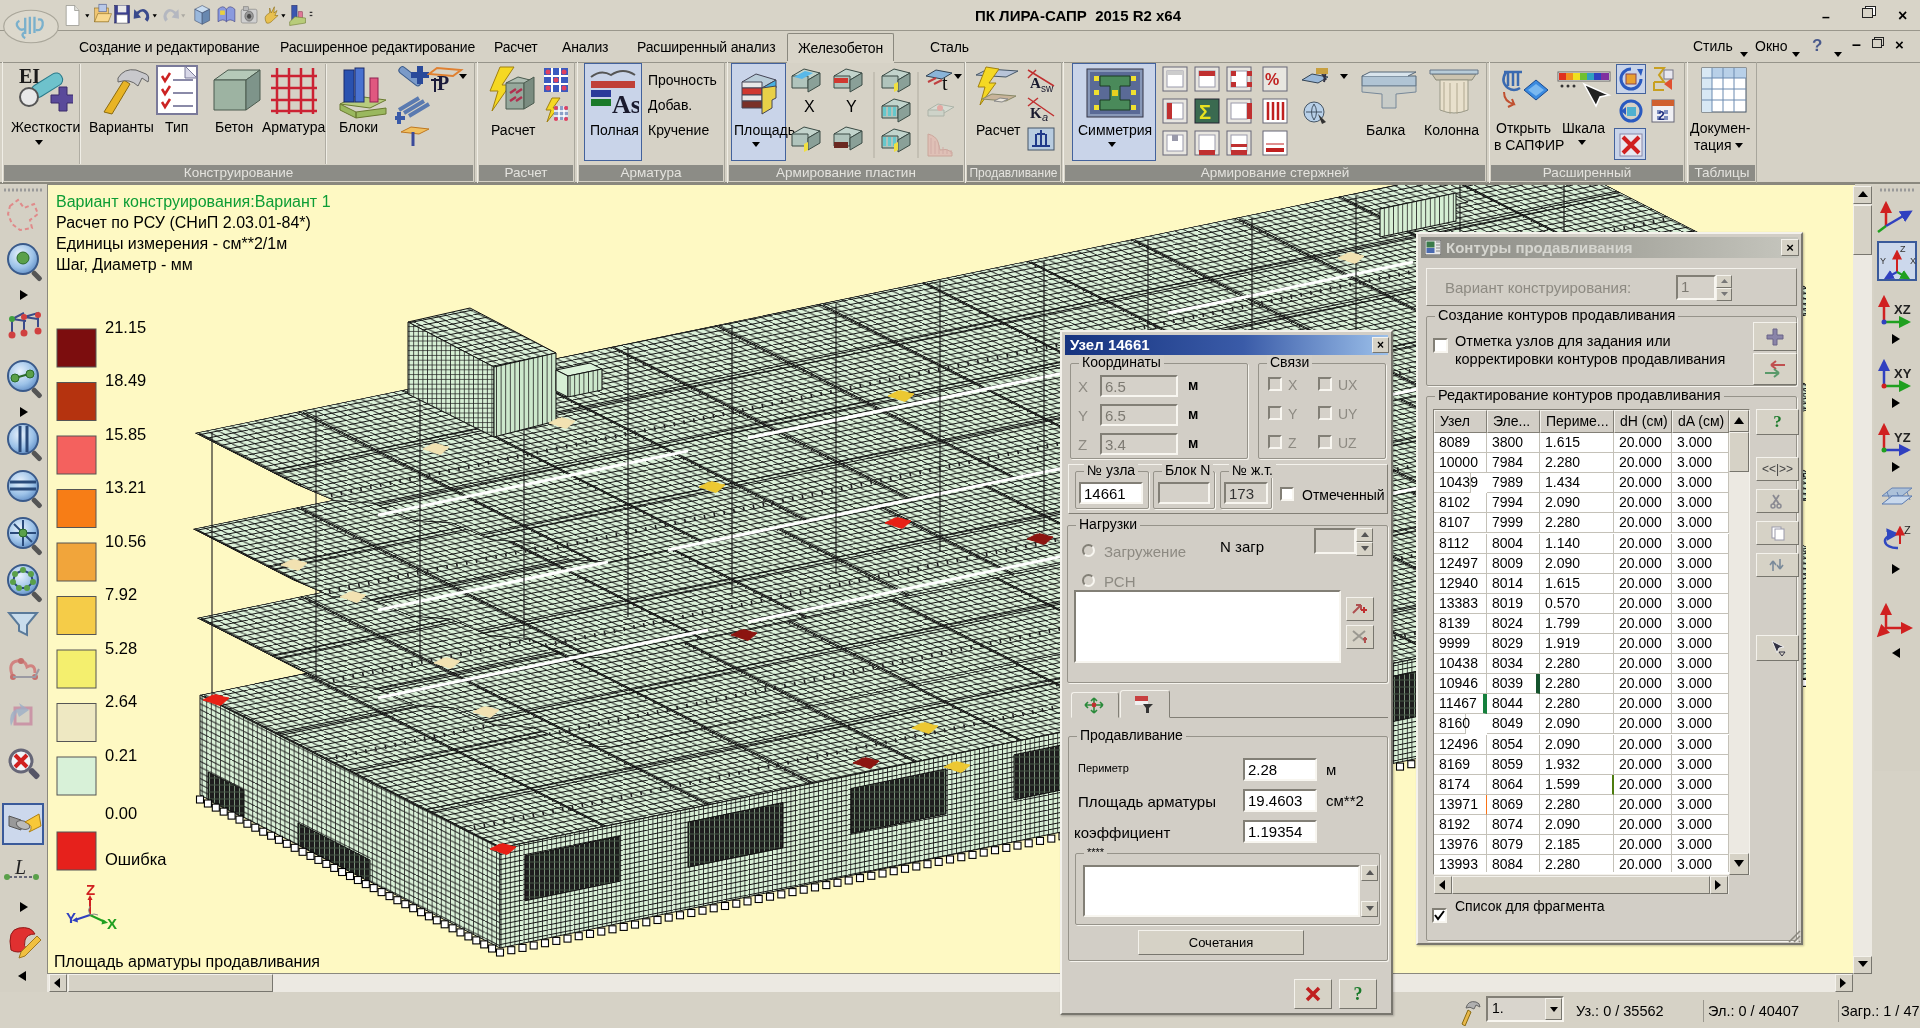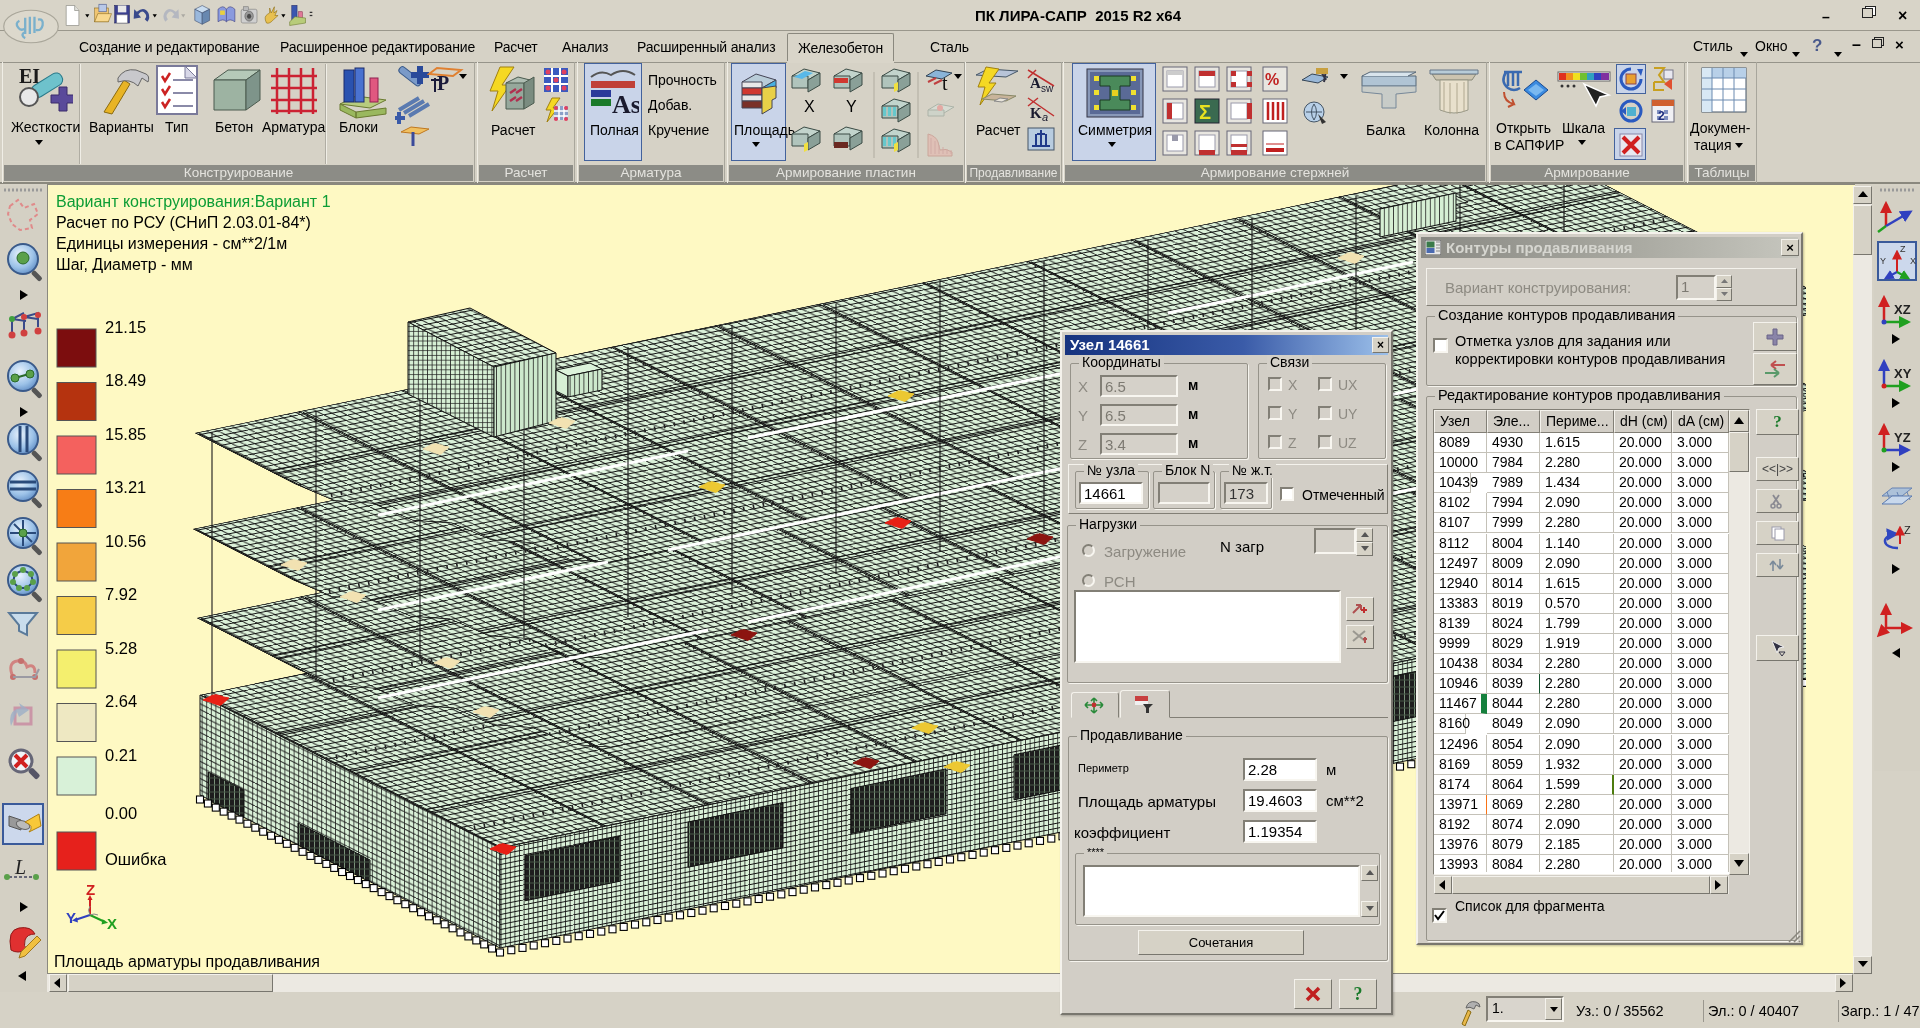--- a/index.html
+++ b/index.html
@@ -406,21 +406,21 @@
  <svg class="abs" style="left:364px;top:6px" width="52" height="50" viewBox="0 0 52 50">
   <path d="M4 6 h44 l-4 6 h-36 z" fill="#ccc4b0" stroke="#887"></path>
   <path d="M2 2 h48 v4 h-48 z" fill="#b8ccd8" stroke="#678"></path>
   <path d="M12 12 h28 v30 q-14 6 -28 0 z" fill="#e8e0cc" stroke="#998"></path>
   <path d="M16 14 v30 M22 15 v31 M29 15 v31 M36 14 v30" stroke="#b0a890" fill="none"></path>
  </svg>
  <div class="lbl" style="left:360px;top:60px">Колонна</div>
 </div>
 
 <div class="rgroup" style="left:1489px;width:196px">
- <div class="grplabel">Армирование</div>
+ <div class="grplabel">Расширенный</div>
  <svg class="abs" style="left:8px;top:4px" width="54" height="50" viewBox="0 0 54 50">
   <path d="M8 6 q-6 10 2 16 q6 4 12 0 M10 6 v14 M15 6 v14 M20 6 v14 M6 6 h18" stroke="#3a6ab0" stroke-width="2.5" fill="none"></path>
   <path d="M6 26 q0 10 10 12 l-2 -5 M16 38 l-6 3" stroke="#c05030" stroke-width="2" fill="none"></path>
   <path d="M38 14 l12 10 -12 10 -12 -10 z" fill="#3a8ae0" stroke="#1a4a90"></path>
   <path d="M38 18 l8 6 -8 6 -8 -6 z" fill="#7ab8f0"></path>
  </svg>
  <div class="lbl" style="left:6px;top:58px">Открыть</div>
  <div class="lbl" style="left:4px;top:75px">в САПФИР</div>
  <svg class="abs" style="left:66px;top:8px" width="56" height="44" viewBox="0 0 56 44">
   <rect x="2" y="2" width="52" height="9" fill="#fff" stroke="#666"></rect>
@@ -1276,21 +1276,21 @@
         <span style="background:#d2cec6;font-size:14.5px">Редактирование контуров продавливания</span>
       </div>
  <div class="abs sunk" style="left:15px;top:175px;width:317px;height:466px;background:#fff"></div>
  <div class="abs" style="left:16px;top:176px;width:295px;height:462px;overflow:hidden;background:#fff;font-size:14px">
         <div class="abs" style="left:0px;top:0;width:53px;height:23px;background:#d2cec6;border:1px solid;border-color:#f4f2ec #827f76 #827f76 #f4f2ec;padding:2px 0 0 5px;overflow:hidden;white-space:nowrap">Узел</div>
         <div class="abs" style="left:53px;top:0;width:53px;height:23px;background:#d2cec6;border:1px solid;border-color:#f4f2ec #827f76 #827f76 #f4f2ec;padding:2px 0 0 5px;overflow:hidden;white-space:nowrap">Эле...</div>
         <div class="abs" style="left:106px;top:0;width:74px;height:23px;background:#d2cec6;border:1px solid;border-color:#f4f2ec #827f76 #827f76 #f4f2ec;padding:2px 0 0 5px;overflow:hidden;white-space:nowrap">Периме...</div>
         <div class="abs" style="left:180px;top:0;width:58px;height:23px;background:#d2cec6;border:1px solid;border-color:#f4f2ec #827f76 #827f76 #f4f2ec;padding:2px 0 0 5px;overflow:hidden;white-space:nowrap">dH (см)</div>
         <div class="abs" style="left:238px;top:0;width:57px;height:23px;background:#d2cec6;border:1px solid;border-color:#f4f2ec #827f76 #827f76 #f4f2ec;padding:2px 0 0 5px;overflow:hidden;white-space:nowrap">dA (см)</div>
         <div class="abs" style="left:0px;top:23.0px;width:53px;height:20.1px;border-right:1px solid #c4c1b8;border-bottom:1px solid #c4c1b8;padding:1px 0 0 5px">8089</div>
-        <div class="abs" style="left:53px;top:23.0px;width:53px;height:20.1px;border-right:1px solid #c4c1b8;border-bottom:1px solid #c4c1b8;padding:1px 0 0 5px">4930</div>
+        <div class="abs" style="left:53px;top:23.0px;width:53px;height:20.1px;border-right:1px solid #c4c1b8;border-bottom:1px solid #c4c1b8;padding:1px 0 0 5px">3800</div>
         <div class="abs" style="left:106px;top:23.0px;width:74px;height:20.1px;border-right:1px solid #c4c1b8;border-bottom:1px solid #c4c1b8;padding:1px 0 0 5px">1.615</div>
         <div class="abs" style="left:180px;top:23.0px;width:58px;height:20.1px;border-right:1px solid #c4c1b8;border-bottom:1px solid #c4c1b8;padding:1px 0 0 5px">20.000</div>
         <div class="abs" style="left:238px;top:23.0px;width:57px;height:20.1px;border-right:1px solid #c4c1b8;border-bottom:1px solid #c4c1b8;padding:1px 0 0 5px">3.000</div>
         <div class="abs" style="left:0px;top:43.1px;width:53px;height:20.1px;border-right:1px solid #c4c1b8;border-bottom:1px solid #c4c1b8;padding:1px 0 0 5px">10000</div>
         <div class="abs" style="left:53px;top:43.1px;width:53px;height:20.1px;border-right:1px solid #c4c1b8;border-bottom:1px solid #c4c1b8;padding:1px 0 0 5px">7984</div>
         <div class="abs" style="left:106px;top:43.1px;width:74px;height:20.1px;border-right:1px solid #c4c1b8;border-bottom:1px solid #c4c1b8;padding:1px 0 0 5px">2.280</div>
         <div class="abs" style="left:180px;top:43.1px;width:58px;height:20.1px;border-right:1px solid #c4c1b8;border-bottom:1px solid #c4c1b8;padding:1px 0 0 5px">20.000</div>
         <div class="abs" style="left:238px;top:43.1px;width:57px;height:20.1px;border-right:1px solid #c4c1b8;border-bottom:1px solid #c4c1b8;padding:1px 0 0 5px">3.000</div>
         <div class="abs" style="left:0px;top:63.2px;width:37px;height:20.1px;border-right:1px solid #c4c1b8;border-bottom:1px solid #c4c1b8;padding:1px 0 0 5px">10439</div>
         <div class="abs" style="left:53px;top:63.2px;width:53px;height:20.1px;border-right:1px solid #c4c1b8;border-bottom:1px solid #c4c1b8;padding:1px 0 0 5px">7989</div>
@@ -1336,25 +1336,25 @@
         <div class="abs" style="left:53px;top:224.0px;width:53px;height:20.1px;border-right:1px solid #c4c1b8;border-bottom:1px solid #c4c1b8;padding:1px 0 0 5px">8029</div>
         <div class="abs" style="left:106px;top:224.0px;width:74px;height:20.1px;border-right:1px solid #c4c1b8;border-bottom:1px solid #c4c1b8;padding:1px 0 0 5px">1.919</div>
         <div class="abs" style="left:180px;top:224.0px;width:58px;height:20.1px;border-right:1px solid #c4c1b8;border-bottom:1px solid #c4c1b8;padding:1px 0 0 5px">20.000</div>
         <div class="abs" style="left:238px;top:224.0px;width:57px;height:20.1px;border-right:1px solid #c4c1b8;border-bottom:1px solid #c4c1b8;padding:1px 0 0 5px">3.000</div>
         <div class="abs" style="left:0px;top:244.1px;width:53px;height:20.1px;border-right:1px solid #c4c1b8;border-bottom:1px solid #c4c1b8;padding:1px 0 0 5px">10438</div>
         <div class="abs" style="left:53px;top:244.1px;width:53px;height:20.1px;border-right:1px solid #c4c1b8;border-bottom:1px solid #c4c1b8;padding:1px 0 0 5px">8034</div>
         <div class="abs" style="left:106px;top:244.1px;width:74px;height:20.1px;border-right:1px solid #c4c1b8;border-bottom:1px solid #c4c1b8;padding:1px 0 0 5px">2.280</div>
         <div class="abs" style="left:180px;top:244.1px;width:58px;height:20.1px;border-right:1px solid #c4c1b8;border-bottom:1px solid #c4c1b8;padding:1px 0 0 5px">20.000</div>
         <div class="abs" style="left:238px;top:244.1px;width:57px;height:20.1px;border-right:1px solid #c4c1b8;border-bottom:1px solid #c4c1b8;padding:1px 0 0 5px">3.000</div>
         <div class="abs" style="left:0px;top:264.2px;width:53px;height:20.1px;border-right:1px solid #c4c1b8;border-bottom:1px solid #c4c1b8;padding:1px 0 0 5px">10946</div>
-        <div class="abs" style="left:53px;top:264.2px;width:53px;height:20.1px;border-right:1px solid #14532d;border-bottom:1px solid #c4c1b8;padding:1px 0 0 5px">8039</div>
+        <div class="abs" style="left:53px;top:264.2px;width:53px;height:20.1px;border-right:4px solid #14532d;border-bottom:1px solid #c4c1b8;padding:1px 0 0 5px">8039</div>
         <div class="abs" style="left:106px;top:264.2px;width:74px;height:20.1px;border-right:1px solid #c4c1b8;border-bottom:1px solid #c4c1b8;padding:1px 0 0 5px">2.280</div>
         <div class="abs" style="left:180px;top:264.2px;width:58px;height:20.1px;border-right:1px solid #c4c1b8;border-bottom:1px solid #c4c1b8;padding:1px 0 0 5px">20.000</div>
         <div class="abs" style="left:238px;top:264.2px;width:57px;height:20.1px;border-right:1px solid #c4c1b8;border-bottom:1px solid #c4c1b8;padding:1px 0 0 5px">3.000</div>
-        <div class="abs" style="left:0px;top:284.3px;width:53px;height:20.1px;border-right:6px solid #15803d;border-bottom:1px solid #c4c1b8;padding:1px 0 0 5px">11467</div>
+        <div class="abs" style="left:0px;top:284.3px;width:53px;height:20.1px;border-right:4px solid #15803d;border-bottom:1px solid #c4c1b8;padding:1px 0 0 5px">11467</div>
         <div class="abs" style="left:53px;top:284.3px;width:53px;height:20.1px;border-right:1px solid #c4c1b8;border-bottom:1px solid #c4c1b8;padding:1px 0 0 5px">8044</div>
         <div class="abs" style="left:106px;top:284.3px;width:74px;height:20.1px;border-right:1px solid #c4c1b8;border-bottom:1px solid #c4c1b8;padding:1px 0 0 5px">2.280</div>
         <div class="abs" style="left:180px;top:284.3px;width:58px;height:20.1px;border-right:1px solid #c4c1b8;border-bottom:1px solid #c4c1b8;padding:1px 0 0 5px">20.000</div>
         <div class="abs" style="left:238px;top:284.3px;width:57px;height:20.1px;border-right:1px solid #c4c1b8;border-bottom:1px solid #c4c1b8;padding:1px 0 0 5px">3.000</div>
         <div class="abs" style="left:0px;top:304.4px;width:32px;height:20.1px;border-right:1px solid #c4c1b8;border-bottom:1px solid #c4c1b8;padding:1px 0 0 5px">8160</div>
         <div class="abs" style="left:53px;top:304.4px;width:53px;height:20.1px;border-right:1px solid #c4c1b8;border-bottom:1px solid #c4c1b8;padding:1px 0 0 5px">8049</div>
         <div class="abs" style="left:106px;top:304.4px;width:74px;height:20.1px;border-right:1px solid #c4c1b8;border-bottom:1px solid #c4c1b8;padding:1px 0 0 5px">2.090</div>
         <div class="abs" style="left:180px;top:304.4px;width:58px;height:20.1px;border-right:1px solid #c4c1b8;border-bottom:1px solid #c4c1b8;padding:1px 0 0 5px">20.000</div>
         <div class="abs" style="left:238px;top:304.4px;width:57px;height:20.1px;border-right:1px solid #c4c1b8;border-bottom:1px solid #c4c1b8;padding:1px 0 0 5px">3.000</div>
         <div class="abs" style="left:0px;top:324.5px;width:53px;height:20.1px;border-right:1px solid #c4c1b8;border-bottom:1px solid #c4c1b8;padding:1px 0 0 5px">12496</div>

